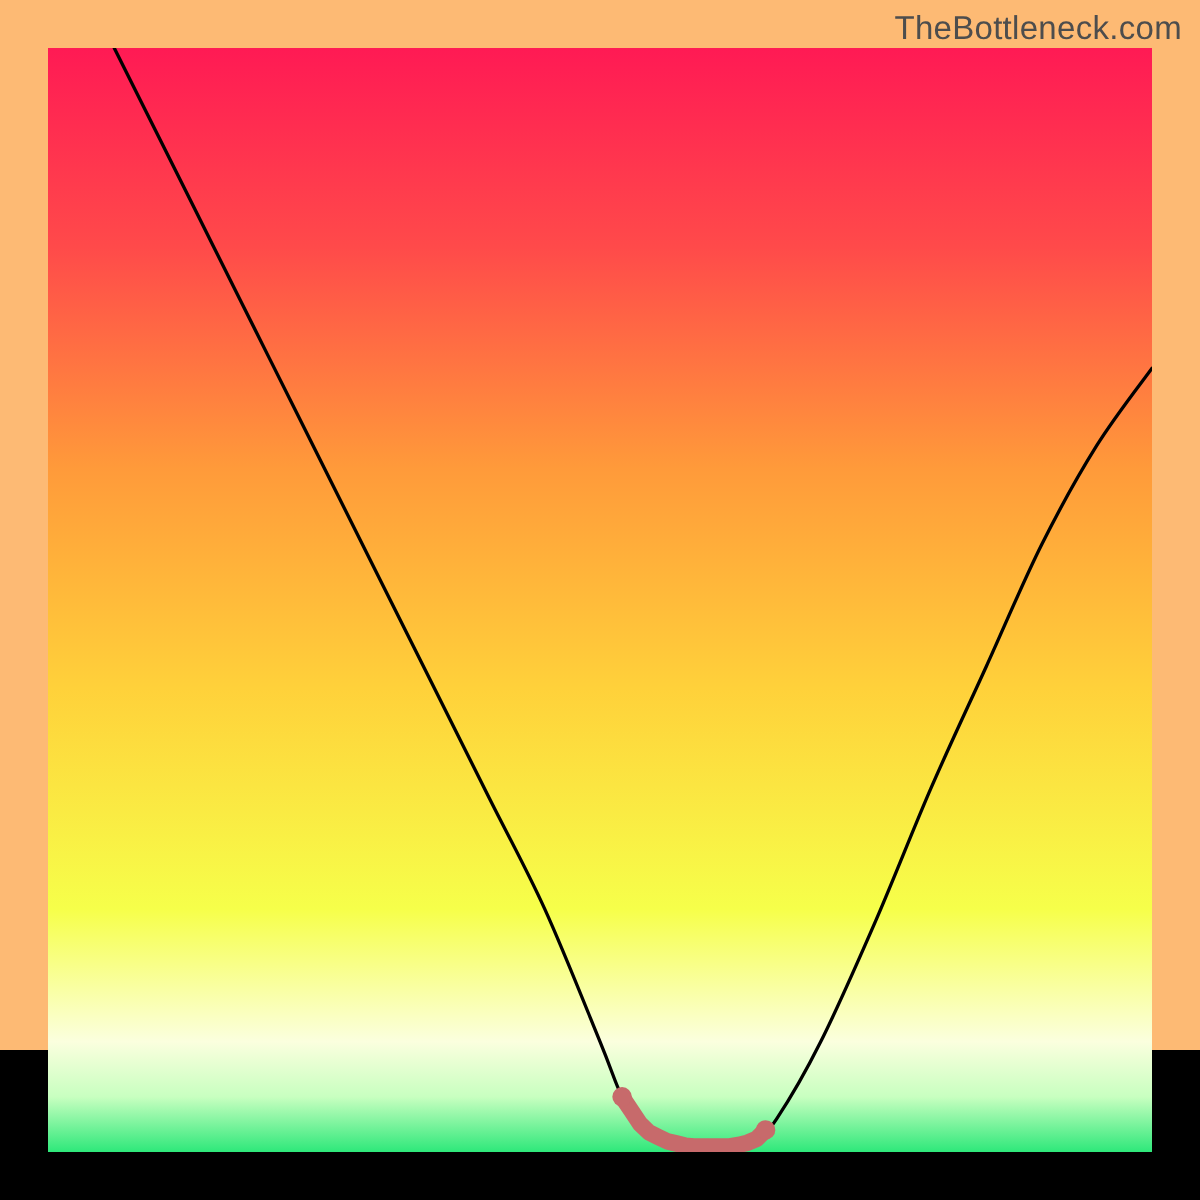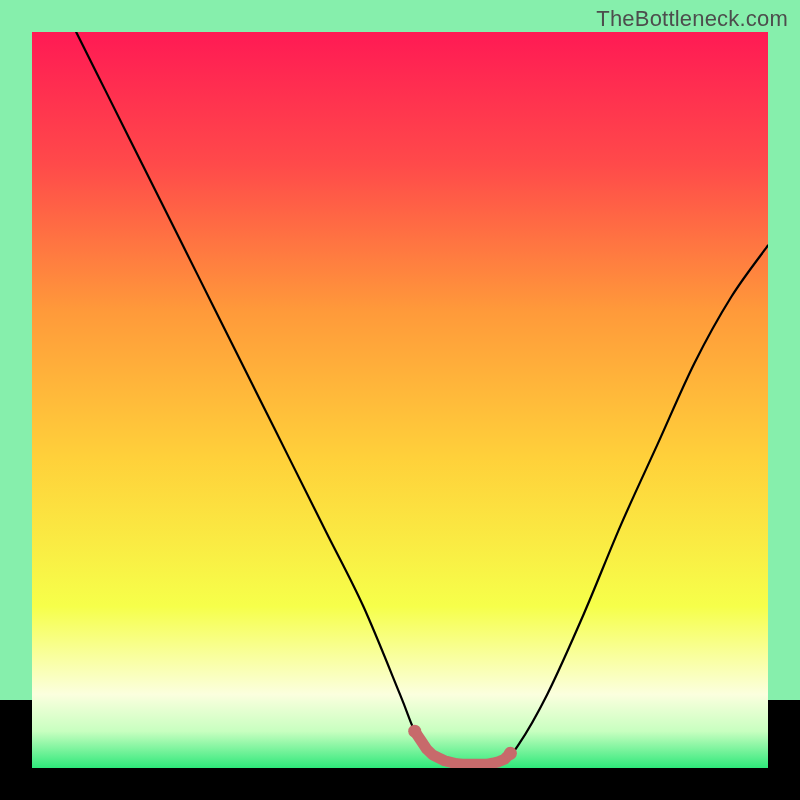--- a/index.html
+++ b/index.html
@@ -8,21 +8,21 @@
     width: 800px;
     height: 800px;
     overflow: hidden;
     background: #000;
     font-family: Arial, Helvetica, sans-serif;
   }
   .frame {
     position: relative;
     width: 800px;
     height: 700px;
-    background: #86efac;
+    background: #fdba74;
   }
   .plot-area {
     position: absolute;
     left: 32px;
     top: 32px;
     width: 736px;
     height: 736px;
     overflow: hidden;
   }
   .gradient-bg {

